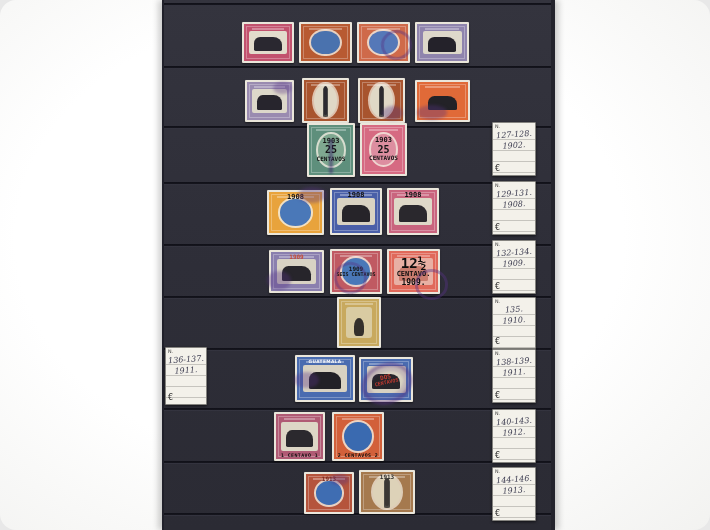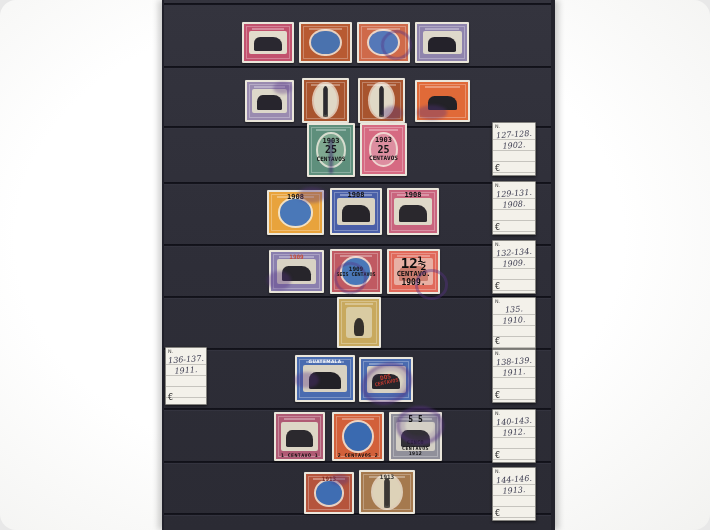--- a/index.html
+++ b/index.html
@@ -244,32 +244,20 @@
           </div>
         </div>
         <div class="banner">1 CENTAVO 1</div>
       </div>
       <div class="stamp" style="left: 168px; top: 412px; width: 52px; height: 49px;">
         <div class="sframe" style="background: rgb(210, 96, 58);">
           <div class="svig ovalblue" style="background: rgb(58, 106, 176);"></div>
         </div>
         <div class="banner">2 CENTAVOS 2</div>
       </div>
-      <div class="stamp" style="left: 225px; top: 412px; width: 53px; height: 49px;">
-        <div class="sframe" style="background: rgb(144, 144, 154);">
-          <div class="svig scene" style="background: rgb(212, 208, 198);">
-            <div class="vinner scene" style="background: rgb(50, 48, 54);"></div>
-          </div>
-        </div>
-        <div class="ovp top" style="color: rgb(14, 14, 14);">
-          <div style="font-size: 8px;">5      5</div>
-        </div>
-        <div class="banner">CINCO CENTAVOS 1912</div>
-        <div class="cancel heavy" style="left: 14%; top: -12%; width: 74%; height: 62%;"></div>
-      </div>
       <div class="stamp" style="left: 140px; top: 472px; width: 50px; height: 42px;">
         <div class="sframe" style="background: rgb(181, 84, 60);">
           <div class="svig ovalblue" style="background: rgb(63, 109, 178);"></div>
         </div>
         <div class="ovp top" style="color: rgb(122, 42, 34);">
           <div style="font-size: 6px;">1913</div>
         </div>
         <div class="cancel smear" style="left: 52%; top: 4%; width: 38%; height: 28%;"></div>
       </div>
       <div class="stamp" style="left: 195px; top: 470px; width: 56px; height: 44px;">

